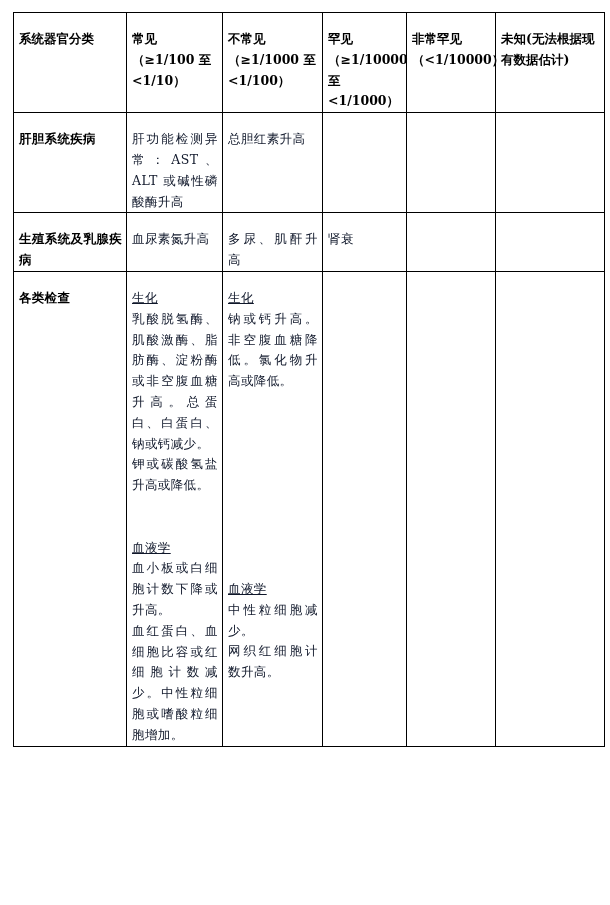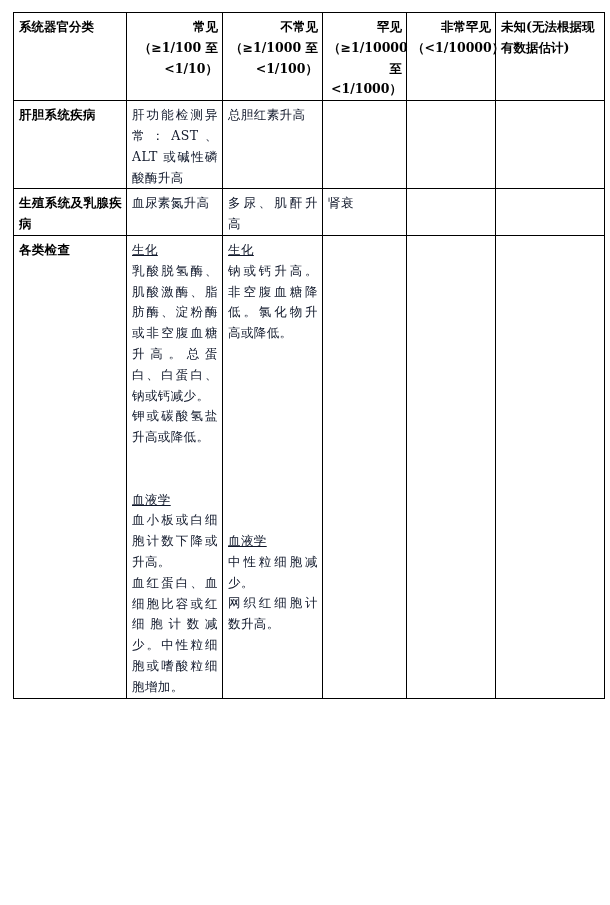--- a/index.html
+++ b/index.html
@@ -1,22 +1,22 @@
 <!DOCTYPE html>
 <html><head>
 <meta charset="utf-8">
 <style>
   html, body { margin:0; padding:0; background:#ffffff; }
   body { width:610px; height:905px; position:relative; overflow:hidden;
          font-family: "DejaVu Serif", "Liberation Serif", serif; color:#000; }
   table.ae { position:absolute; left:13px; top:12px; border-collapse:collapse;
              table-layout:fixed; width:591px; }
   table.ae td, table.ae th { border:1.5px solid #000; vertical-align:top;
-             padding:4px 4px 0 5px; font-size:12.5px; line-height:20.8px; }
-  th { font-weight:bold; text-align:right; }
+             padding:16px 4px 0 5px; font-size:12.5px; line-height:20.8px; }
+  th { font-weight:bold; text-align:left; }
   th.first { text-align:left; }
   td.soc { font-weight:bold; text-align:justify; text-align-last:left; letter-spacing:0.3px; }
   td.cell { color:#0f172a; text-align:justify; text-align-last:left; letter-spacing:0.4px; }
   .sub { text-decoration:underline; display:block; }
   .para { display:block; }
   .gap { display:block; height:41.6px; }
   col.c1 { width:113px; } col.c2 { width:96px; } col.c3 { width:100px; }
   col.c4 { width:84px; } col.c5 { width:89px; } col.c6 { width:109px; }
 </style>
 </head>

